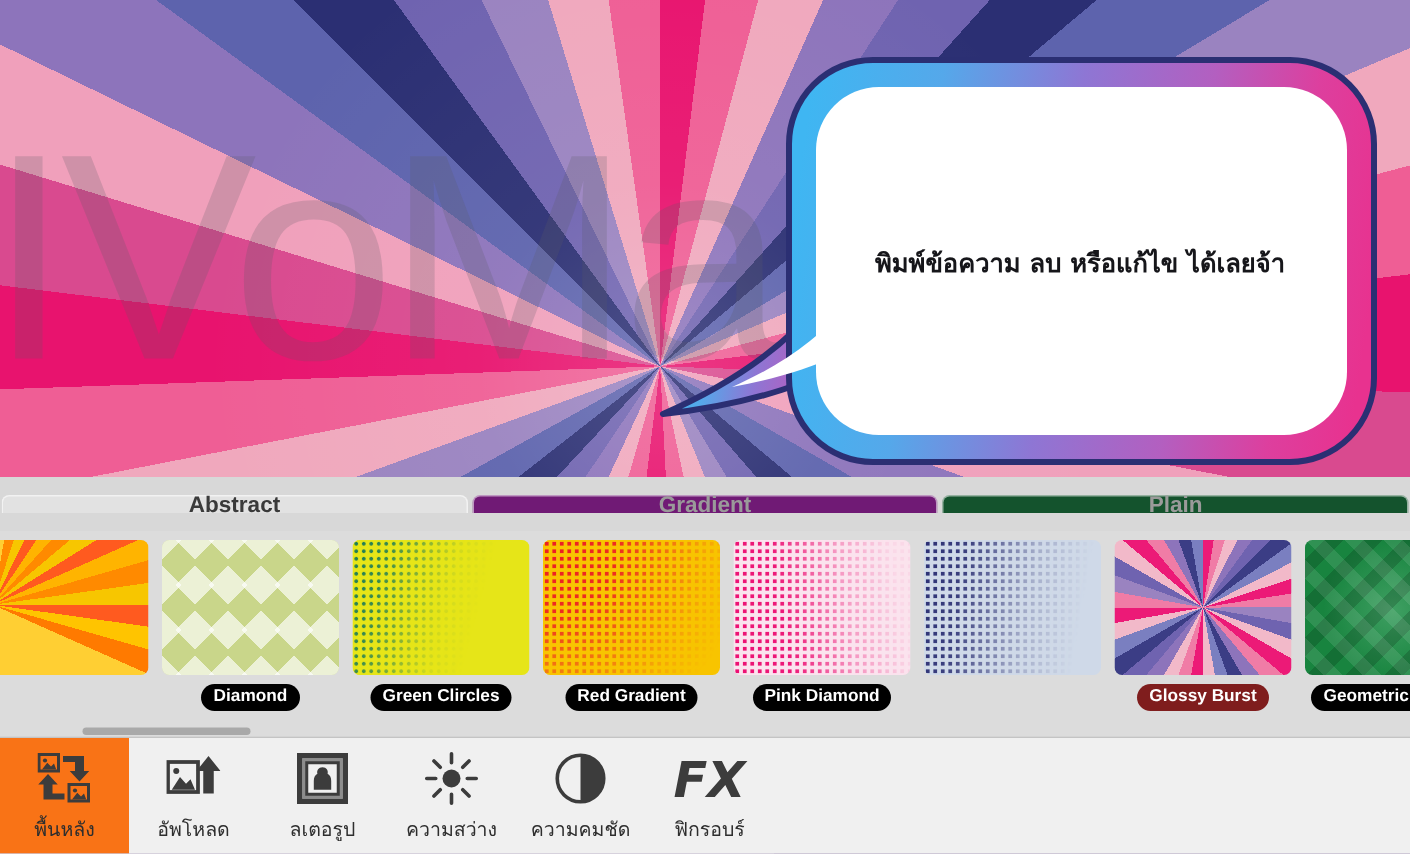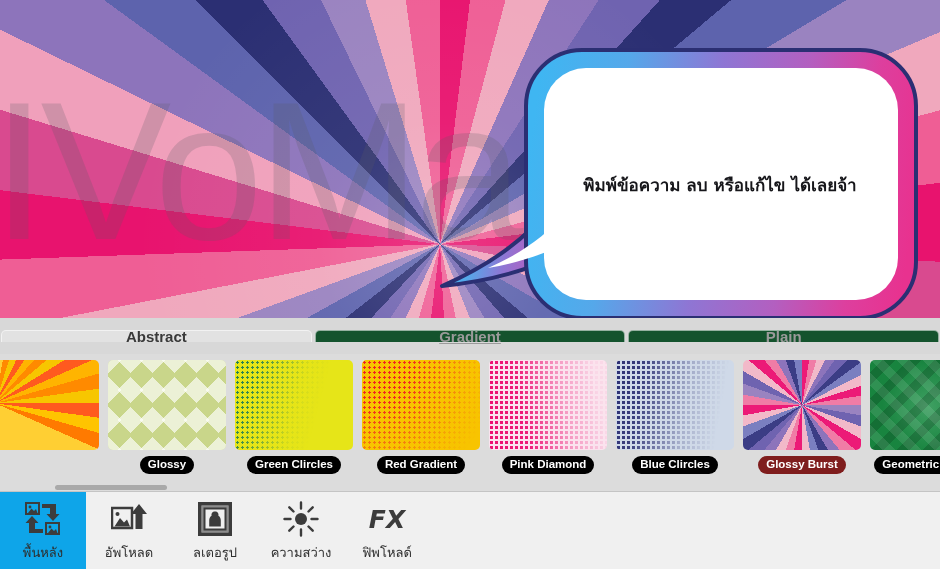--- a/index.html
+++ b/index.html
@@ -77,21 +77,21 @@
     font-size: 196px; line-height: 1;
     font-weight: 400;
     color: rgba(90,90,98,0.22);
     letter-spacing: -6px;
     white-space: nowrap;
     pointer-events: none;
     user-select: none;
   }
 
   
-  #bubble-wrap { position: absolute; left: 430px; top: 28px; width: 510px; height: 300px; }
+  #bubble-wrap { position: absolute; left: 430px; top: 18px; width: 510px; height: 300px; }
   #bubble-wrap svg { display: block; }
   #bubble-text {
     position: absolute;
     left: 90px; top: 143px; width: 400px;
     text-align: center;
     font-size: 17px;
     font-weight: bold;
     color: #16161a;
     font-family: "DejaVu Sans", "Liberation Sans", sans-serif;
   }
@@ -105,21 +105,21 @@
     flex: 1 1 0;
     background: #14532d;
     border-radius: 5px 5px 0 0;
     display: flex; align-items: center; justify-content: center;
     font-size: 15px; font-weight: bold;
     color: #9a9a9a;
     border: 1px solid rgba(255,255,255,0.55);
     border-bottom: none;
   }
   .tab.sel { background: #e2e2e2; color: #3a3a3a; }
-  .tab.light { background: #14532d; text-decoration: underline; }
+  .tab.light { background: #701a75; }
 
   
   #strip {
     position: absolute; left: 0; top: 354px; width: 940px; height: 131px;
     background: #dcdcdc;
     overflow: hidden;
   }
   #strip-inner {
     position: absolute; left: -22px; top: 0;
     height: 131px;
@@ -261,33 +261,33 @@
     display: flex;
     border-top: 1px solid #c4c4c4;
   }
   .tool {
     width: 86px; height: 100%;
     display: flex; flex-direction: column;
     align-items: center; justify-content: center;
     gap: 2px;
     background: #f0f0f0;
   }
-  .tool.active { background: #0ea5e9; }
+  .tool.active { background: #f97316; }
   .tool-icon {
     height: 42px; width: 52px;
     display: flex; align-items: center; justify-content: center;
     color: #3c3c3c;
   }
   .tool-label {
     font-size: 13px; color: #2e2e2e;
     font-family: "DejaVu Sans", "Liberation Sans", sans-serif;
     white-space: nowrap;
   }
   .fx-text {
-    font-size: 25px; font-weight: bold; font-style: italic;
+    font-size: 33px; font-weight: bold; font-style: italic;
     color: #3c3c3c; letter-spacing: 0px;
     font-family: "DejaVu Sans", "Liberation Sans", sans-serif;
   }
 </style>
 </head>
 <body>
 
 <div id="app">
 
   <div id="canvas">
@@ -340,21 +340,21 @@
             <div class="tx-sunburst"></div>
           </div>
         <div class="thumb-label-row"></div>
       </div>
 
       <div class="thumb-cell">
         <div class="thumb">
             <div class="tx-diamond"></div>
           </div>
         <div class="thumb-label-row">
-          <span class="thumb-label">Glossy</span>
+          <span class="thumb-label">Diamond</span>
         </div>
       </div>
 
       <div class="thumb-cell">
         <div class="thumb">
           <div class="tx-green-base"></div>
             <div class="tx-green-dots" style="position:absolute;inset:0;"></div>
         </div>
         <div class="thumb-label-row">
           <span class="thumb-label">Green Clircles</span>
@@ -378,23 +378,20 @@
         </div>
         <div class="thumb-label-row">
           <span class="thumb-label">Pink Diamond</span>
         </div>
       </div>
 
       <div class="thumb-cell">
         <div class="thumb">
           <div class="tx-blue-base"></div>
             <div class="tx-blue-dots" style="position:absolute;inset:0;"></div>
-        </div>
-        <div class="thumb-label-row">
-          <span class="thumb-label">Blue Clircles</span>
         </div>
       </div>
 
       <div class="thumb-cell">
         <div class="thumb">
             <div class="tx-glossy"></div>
           </div>
         <div class="thumb-label-row">
           <span class="thumb-label sel">Glossy Burst</span>
         </div>
@@ -463,23 +460,32 @@
         <svg width="36" height="36" viewBox="0 0 36 36" fill="none" stroke="currentColor" stroke-width="2.4" stroke-linecap="round">
           <circle cx="18" cy="18" r="6" fill="currentColor" stroke="none"></circle>
           <path d="M18 1.5 V7.5 M18 28.5 V34.5 M1.5 18 H7.5 M28.5 18 H34.5
                    M6.3 6.3 L10.5 10.5 M25.5 25.5 L29.7 29.7
                    M29.7 6.3 L25.5 10.5 M10.5 25.5 L6.3 29.7"></path>
         </svg>
       </span>
       <span class="tool-label">ความสว่าง</span>
     </div>
 
-
     <div class="tool">
       <span class="tool-icon">
+        <svg width="34" height="34" viewBox="0 0 34 34">
+          <circle cx="17" cy="17" r="15.5" fill="none" stroke="currentColor" stroke-width="2.4"></circle>
+          <path d="M17 1.5 A15.5 15.5 0 0 1 17 32.5 Z" fill="currentColor"></path>
+        </svg>
+      </span>
+      <span class="tool-label">ความคมชัด</span>
+    </div>
+
+    <div class="tool">
+      <span class="tool-icon">
         <span class="fx-text">FX</span>
       </span>
-      <span class="tool-label">ฟิพโหลด์</span>
+      <span class="tool-label">ฟิกรอบร์</span>
     </div>
 
   </div>
 
 </div>
 
 </body></html>

